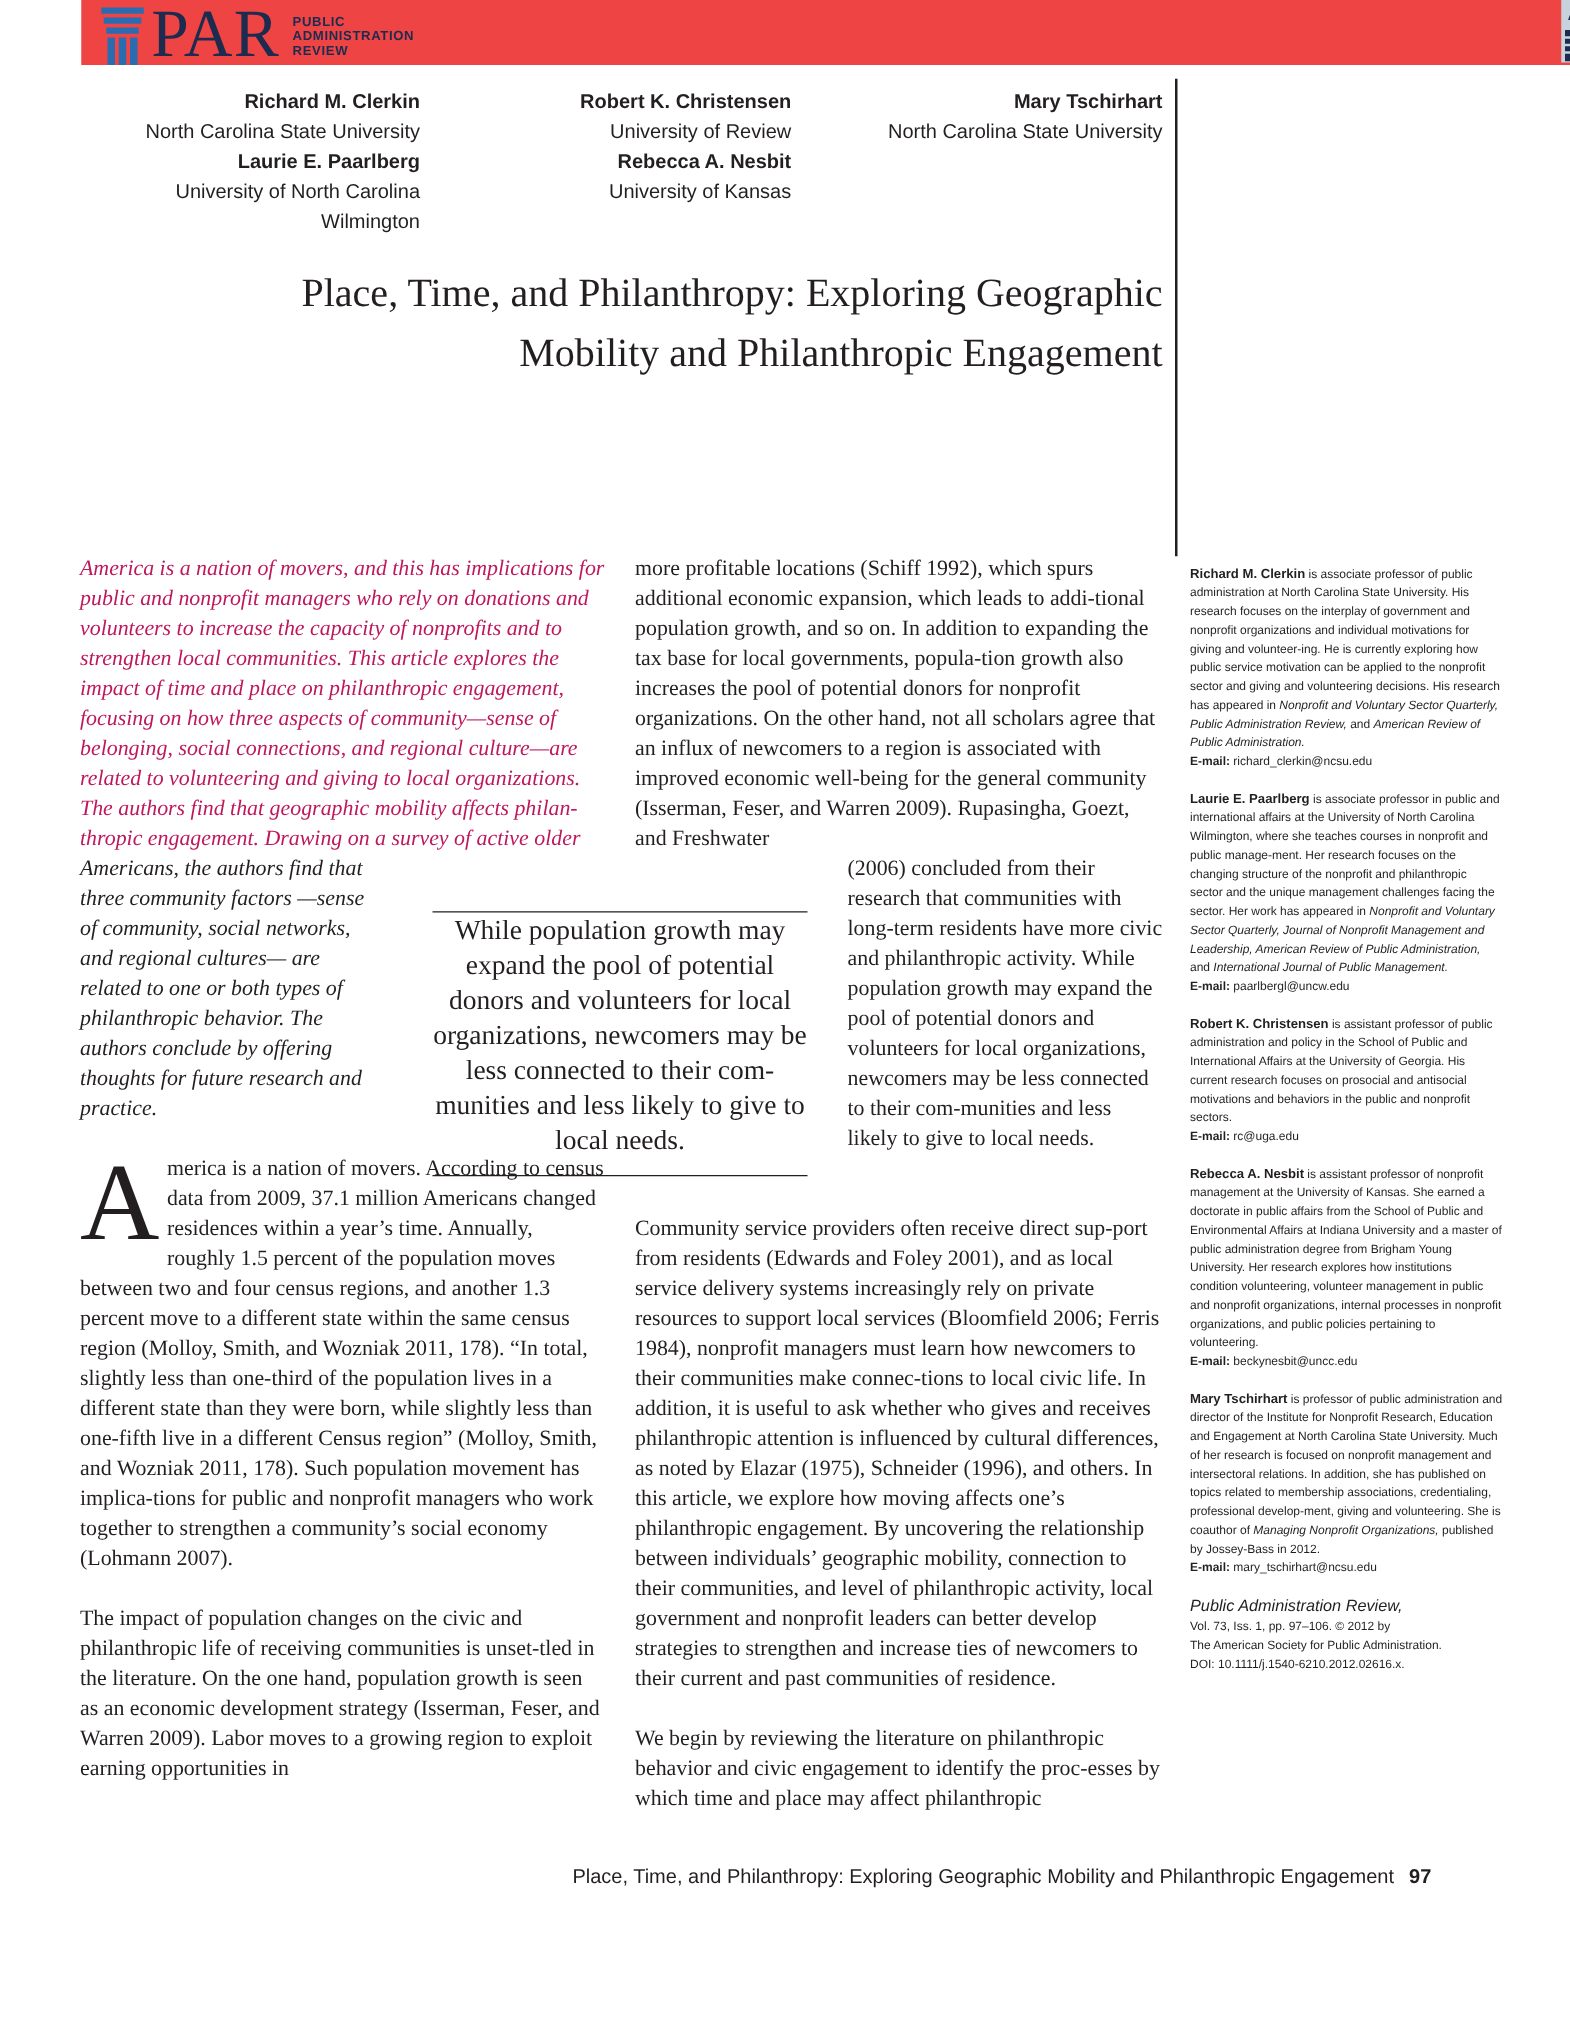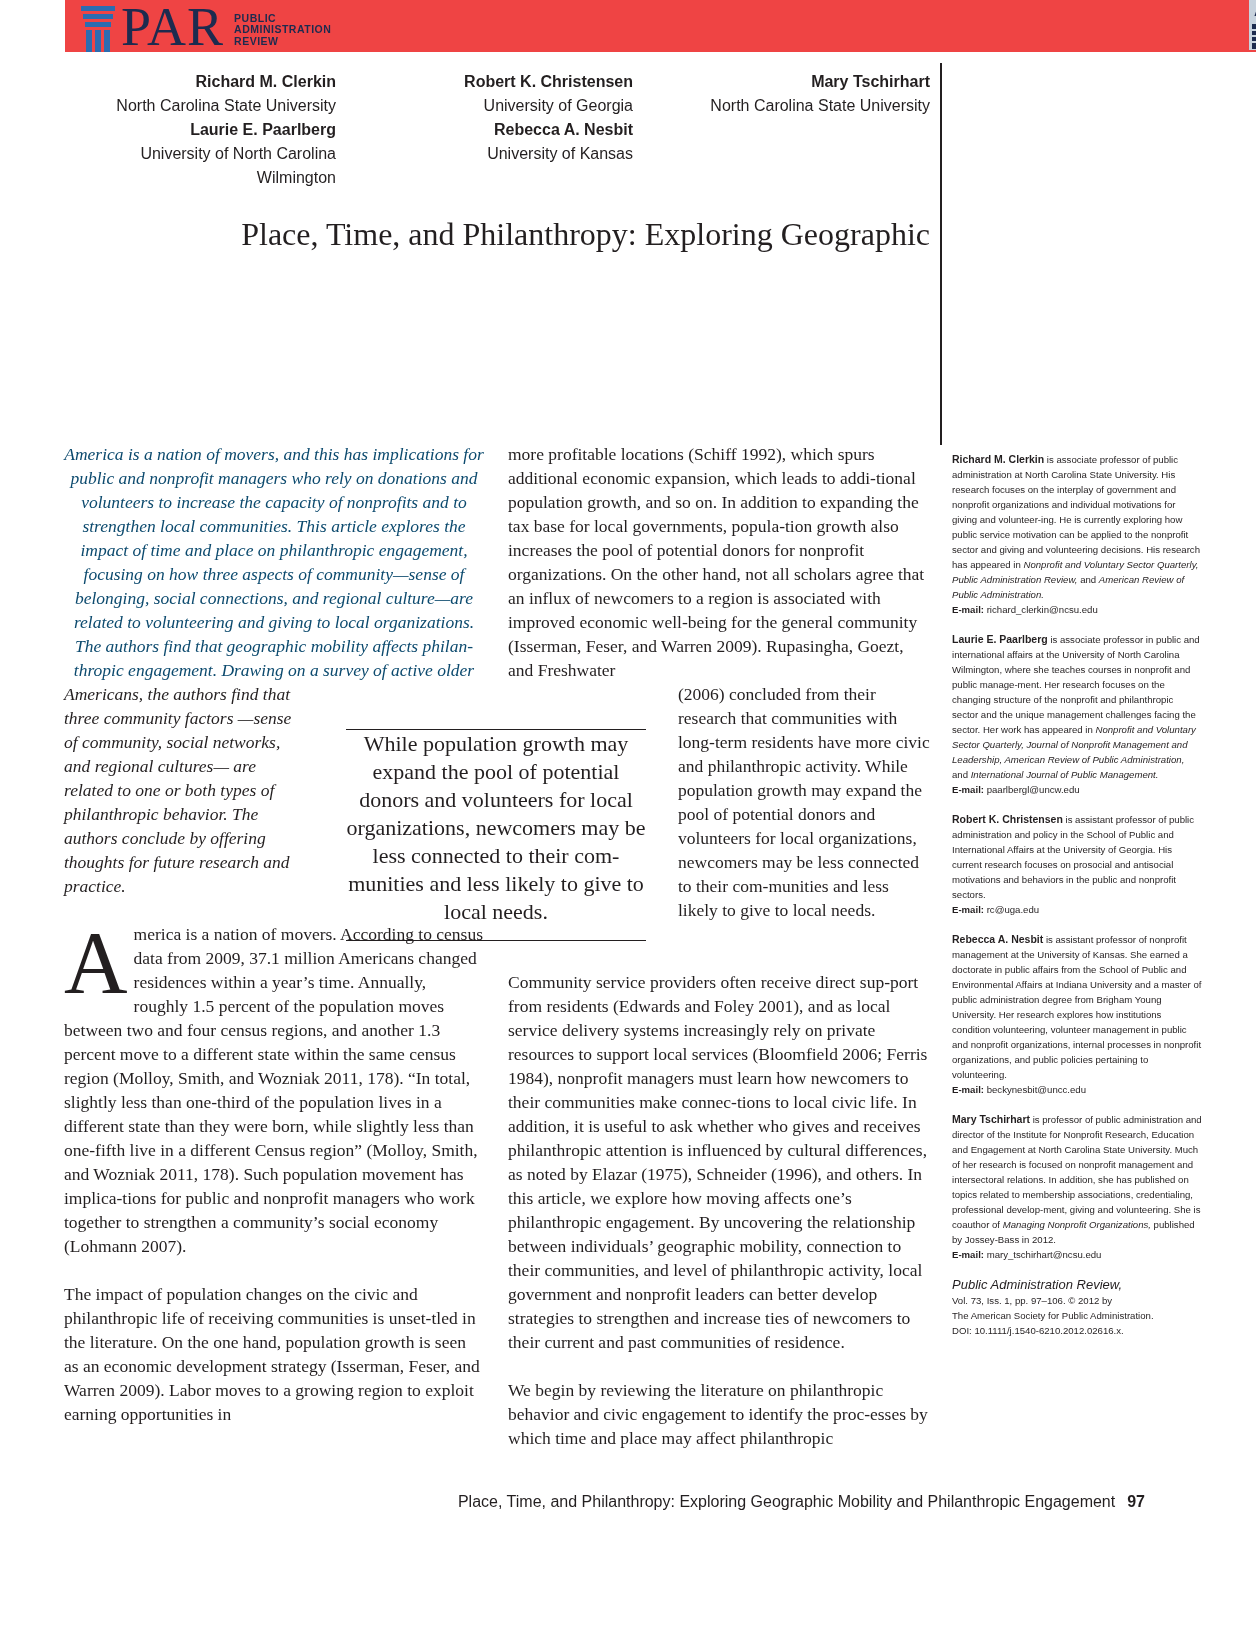--- a/index.html
+++ b/index.html
@@ -27,21 +27,21 @@
   .authors .affil { display: block; }
   .authors.a1 { left: 80px; width: 256px; }
   .authors.a2 { left: 400px; width: 233px; }
   .authors.a3 { left: 660px; width: 270px; }
 
   .vrule { position: absolute; left: 940px; top: 63px; width: 2px; height: 382px; background: #231f20; }
 
   .title { position: absolute; left: 140px; top: 210px; width: 790px; text-align: right; font-size: 32px; line-height: 48px; color: #231f20; }
 
   
-  .abstract { position: absolute; left: 64px; top: 442px; width: 420px; font-style: italic; font-size: 17.5px; line-height: 24px; color: #0c4a6e; text-align: center; }
+  .abstract { position: absolute; left: 64px; top: 442px; width: 420px; font-style: italic; font-size: 17.5px; line-height: 24px; color: #be185d; }
   .abstract-narrow { position: absolute; left: 64px; top: 682px; width: 240px; font-style: italic; font-size: 17.5px; line-height: 24px; }
 
   
   .pullquote { position: absolute; left: 346px; top: 715px; width: 300px; border-top: 1.5px solid #231f20; border-bottom: 1.5px solid #231f20; padding: 0 0 14px; text-align: center; font-size: 22px; line-height: 28px; margin-top: 14px; }
 
   
   .body-text { font-size: 17.5px; line-height: 24px; color: #231f20; }
   .col-mid-top { position: absolute; left: 508px; top: 442px; width: 425px; }
   .col-mid-right { position: absolute; left: 678px; top: 682px; width: 255px; }
   .col-left-body { position: absolute; left: 64px; top: 922px; width: 420px; }
@@ -93,33 +93,34 @@
 </div>
 
 <div class="authors a1">
   <span class="name">Richard M. Clerkin</span>
   <span class="affil">North Carolina State University</span>
   <span class="name">Laurie E. Paarlberg</span>
   <span class="affil">University of North Carolina Wilmington</span>
 </div>
 <div class="authors a2">
   <span class="name">Robert K. Christensen</span>
-  <span class="affil">University of Georgia</span>
+  <span class="affil">University of Review</span>
   <span class="name">Rebecca A. Nesbit</span>
   <span class="affil">University of Kansas</span>
 </div>
 <div class="authors a3">
   <span class="name">Mary Tschirhart</span>
   <span class="affil">North Carolina State University</span>
 </div>
 
 <div class="vrule"></div>
 
 <h1 class="title" style="font-weight:normal;">
   <span>Place, Time, and Philanthropy: Exploring Geographic</span><br>
+  <span>Mobility and Philanthropic Engagement</span>
 </h1>
 
 <p class="abstract">America is a nation of movers, and this has implications for public and nonprofit managers who rely on donations and volunteers to increase the capacity of nonprofits and to strengthen local communities. This article explores the impact of time and place on philanthropic engagement, focusing on how three aspects of community—sense of belonging, social connections, and regional culture—are related to volunteering and giving to local organizations. The authors find that geographic mobility affects philan-thropic engagement. Drawing on a survey of active older</p>
 <p class="abstract-narrow">Americans, the authors find that three community factors —sense of community, social networks, and regional cultures— are related to one or both types of philanthropic behavior. The authors conclude by offering thoughts for future research and practice.</p>
 
 <div class="pullquote">While population growth may expand the pool of potential donors and volunteers for local organizations, newcomers may be less connected to their com-munities and less likely to give to local needs.</div>
 
 <p class="body-text col-mid-top">more profitable locations (Schiff 1992), which spurs additional economic expansion, which leads to addi-tional population growth, and so on. In addition to expanding the tax base for local governments, popula-tion growth also increases the pool of potential donors for nonprofit organizations. On the other hand, not all scholars agree that an influx of newcomers to a region is associated with improved economic well-being for the general community (Isserman, Feser, and Warren 2009). Rupasingha, Goezt, and Freshwater</p>
 <p class="body-text col-mid-right">(2006) concluded from their research that communities with long-term residents have more civic and philanthropic activity. While population growth may expand the pool of potential donors and volunteers for local organizations, newcomers may be less connected to their com-munities and less likely to give to local needs.</p>
 

